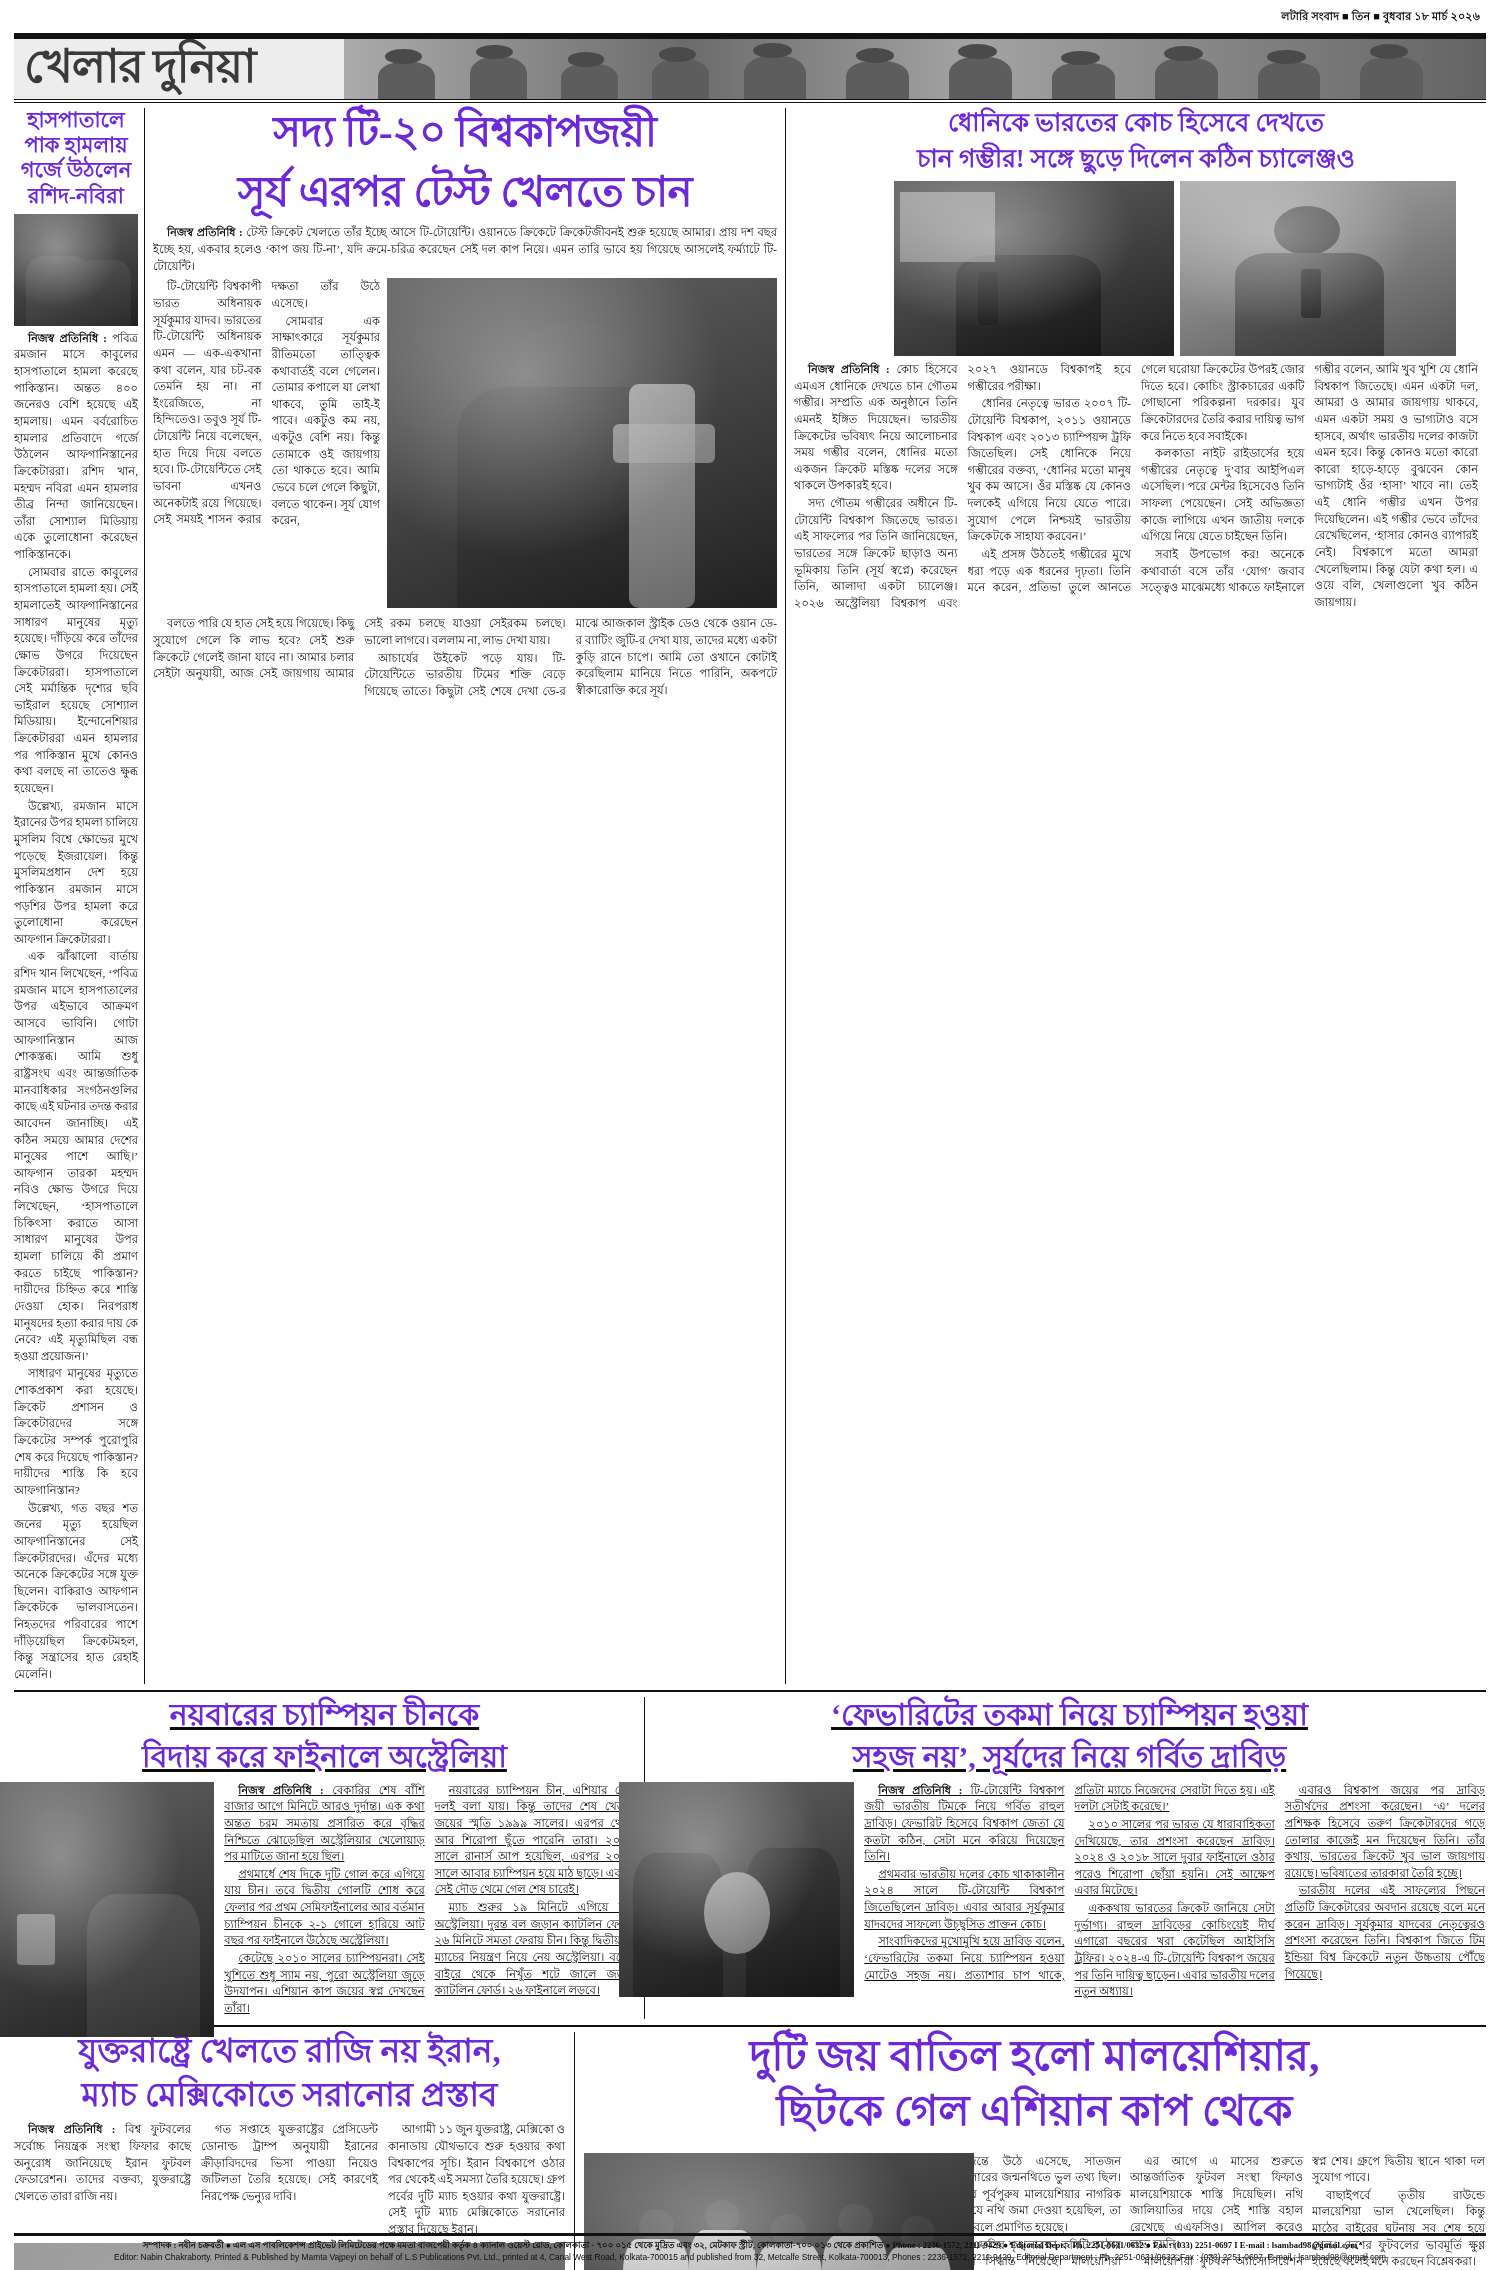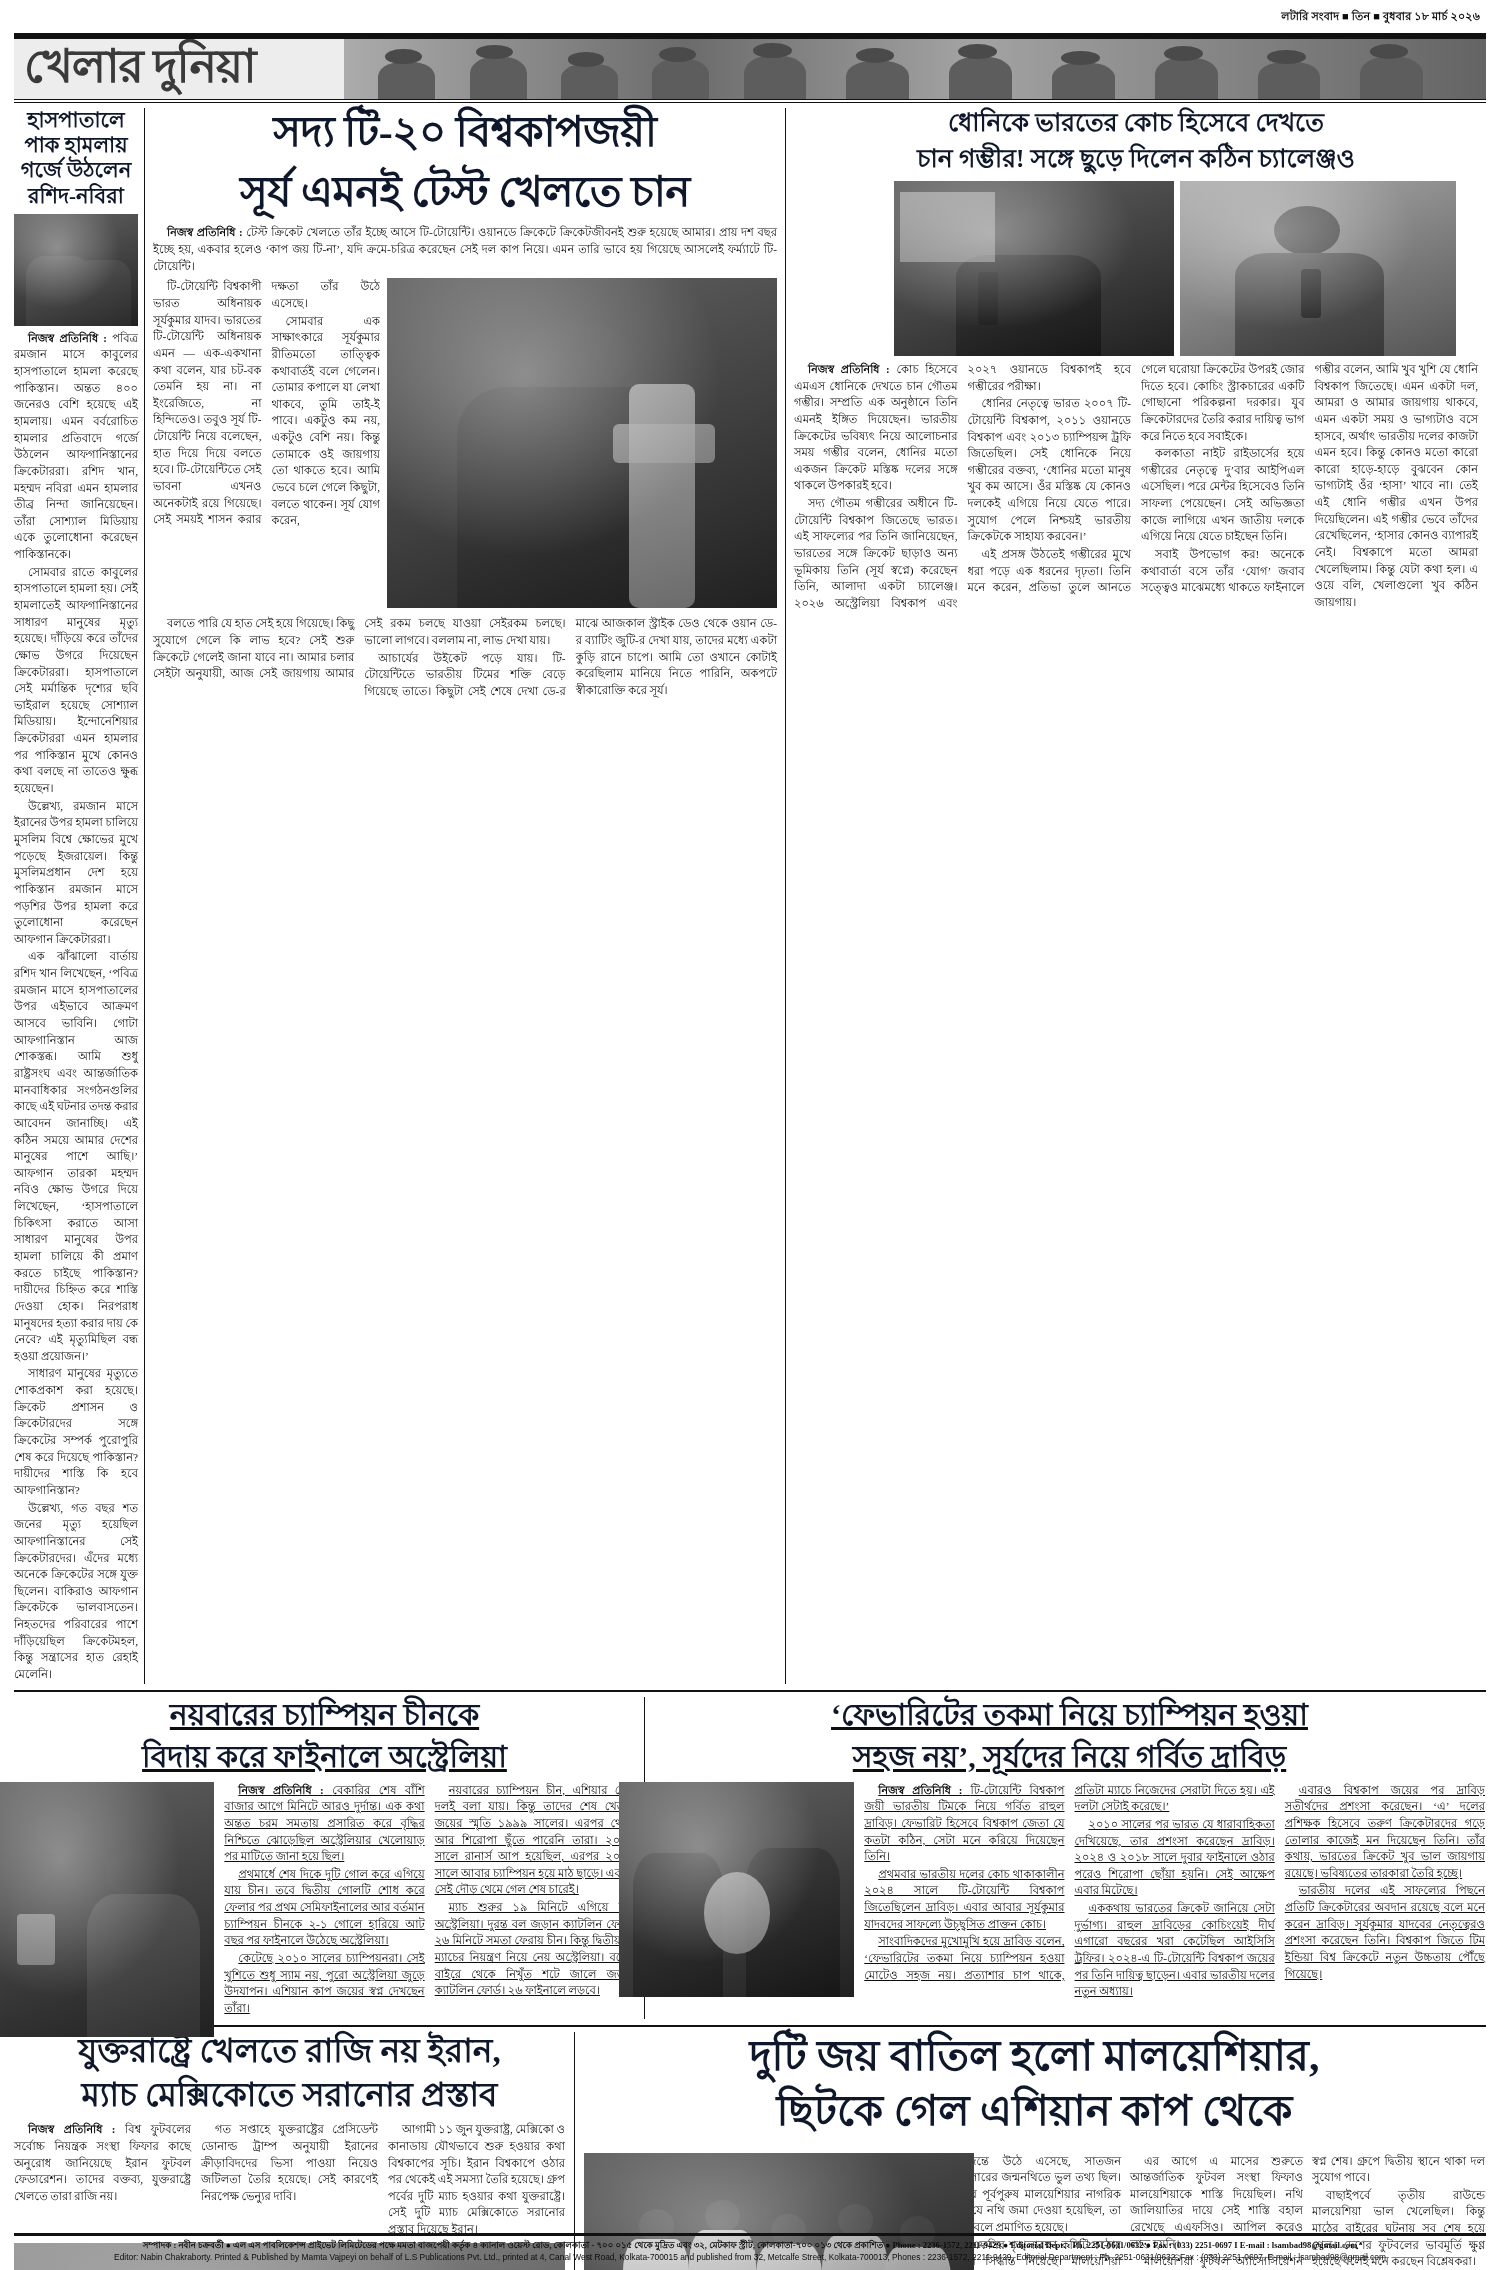--- a/index.html
+++ b/index.html
@@ -38,21 +38,21 @@
   }
   .masthead-photo{flex:1;position:relative;overflow:hidden;background:#8f8f8f;}
   .masthead-photo .figblock{position:absolute;bottom:0;background:#5d5d5d;border-radius:40% 40% 0 0;}
   .masthead-photo .head{position:absolute;border-radius:50%;background:#4a4a4a;}
   .masthead-photo .sheen{position:absolute;inset:0;
     background:linear-gradient(90deg,rgba(255,255,255,.25),rgba(0,0,0,.25) 30%,rgba(255,255,255,.18) 55%,rgba(0,0,0,.3));}
 
   
   .hl{
     font-family:"Liberation Serif",serif;
-    font-weight:bold;line-height:1.12;text-align:center;color:#0f172a;
+    font-weight:bold;line-height:1.12;text-align:center;color:#6d28d9;
   }
   .body-col{
     font-size:11.4px;line-height:1.46;text-align:justify;
     text-justify:inter-word;hyphens:auto;word-spacing:-.3px;
   }
   .body-col p{text-indent:14px;margin-bottom:1px;}
   .byline{font-weight:bold;font-size:11px;}
 
   
   .photo{background:#6e6e6e;position:relative;overflow:hidden;}
@@ -167,21 +167,21 @@
         <p>এক ঝাঁঝালো বার্তায় রশিদ খান লিখেছেন, ‘পবিত্র রমজান মাসে হাসপাতালের উপর এইভাবে আক্রমণ আসবে ভাবিনি। গোটা আফগানিস্তান আজ শোকস্তব্ধ। আমি শুধু রাষ্ট্রসংঘ এবং আন্তর্জাতিক মানবাধিকার সংগঠনগুলির কাছে এই ঘটনার তদন্ত করার আবেদন জানাচ্ছি। এই কঠিন সময়ে আমার দেশের মানুষের পাশে আছি।’ আফগান তারকা মহম্মদ নবিও ক্ষোভ উগরে দিয়ে লিখেছেন, ‘হাসপাতালে চিকিৎসা করাতে আসা সাধারণ মানুষের উপর হামলা চালিয়ে কী প্রমাণ করতে চাইছে পাকিস্তান? দায়ীদের চিহ্নিত করে শাস্তি দেওয়া হোক। নিরপরাধ মানুষদের হত্যা করার দায় কে নেবে? এই মৃত্যুমিছিল বন্ধ হওয়া প্রয়োজন।’</p>
         <p>সাধারণ মানুষের মৃত্যুতে শোকপ্রকাশ করা হয়েছে। ক্রিকেট প্রশাসন ও ক্রিকেটারদের সঙ্গে ক্রিকেটের সম্পর্ক পুরোপুরি শেষ করে দিয়েছে পাকিস্তান? দায়ীদের শাস্তি কি হবে আফগানিস্তান?</p>
         <p>উল্লেখ্য, গত বছর শত জনের মৃত্যু হয়েছিল আফগানিস্তানের সেই ক্রিকেটারদের। এঁদের মধ্যে অনেকে ক্রিকেটের সঙ্গে যুক্ত ছিলেন। বাকিরাও আফগান ক্রিকেটকে ভালবাসতেন। নিহতদের পরিবারের পাশে দাঁড়িয়েছিল ক্রিকেটমহল, কিন্তু সন্ত্রাসের হাত রেহাই মেলেনি।</p>
       </div>
     </div>
 
     <div class="vline"></div>
 
     <div id="col-center">
       <div class="hl hl-center">সদ্য টি-২০ বিশ্বকাপজয়ী</div>
-      <div class="hl hl-center" style="margin-bottom:8px">সূর্য এমনই টেস্ট খেলতে চান</div>
+      <div class="hl hl-center" style="margin-bottom:8px">সূর্য এরপর টেস্ট খেলতে চান</div>
 
       <div class="body-col" style="margin-bottom:4px">
         <p><span class="byline">নিজস্ব প্রতিনিধি :</span>
           <span>টেস্ট ক্রিকেট খেলতে তাঁর ইচ্ছে আসে টি-টোয়েন্টি। ওয়ানডে ক্রিকেটে ক্রিকেটজীবনই শুরু হয়েছে আমার। প্রায় দশ বছর ইচ্ছে হয়, একবার হলেও ‘কাপ জয় টি-না’, যদি ক্রমে-চরিত্র করেছেন সেই দল কাপ নিয়ে। এমন তারি ভাবে হয় গিয়েছে আসলেই ফর্ম্যাটে টি-টোয়েন্টি।</span></p>
       </div>
 
       <div class="body-col">
         <div class="photo dark float-img-r" style="width:390px;height:330px;">
           <div class="ph" style="left:33%;top:13%;width:30%;height:22%"></div>
           <div class="pf" style="left:18%;top:33%;width:58%;height:67%;border-radius:22% 22% 0 0;background:#2e2e2e"></div>

